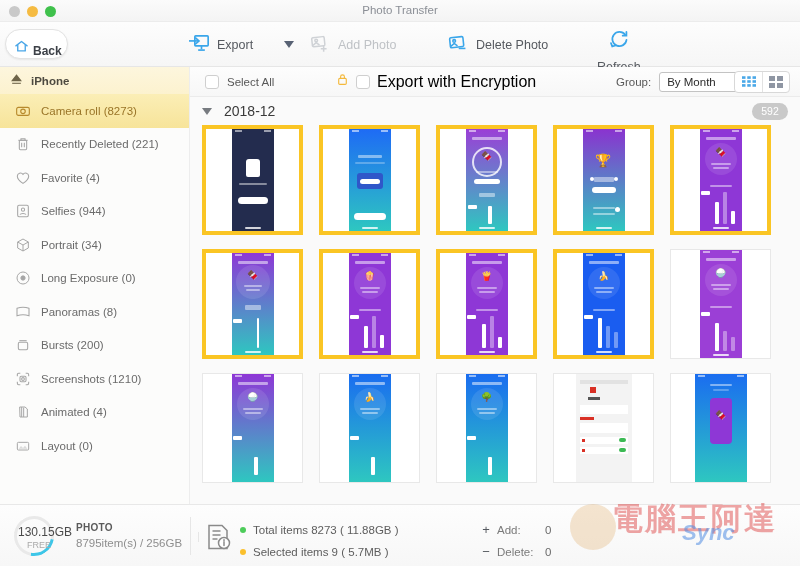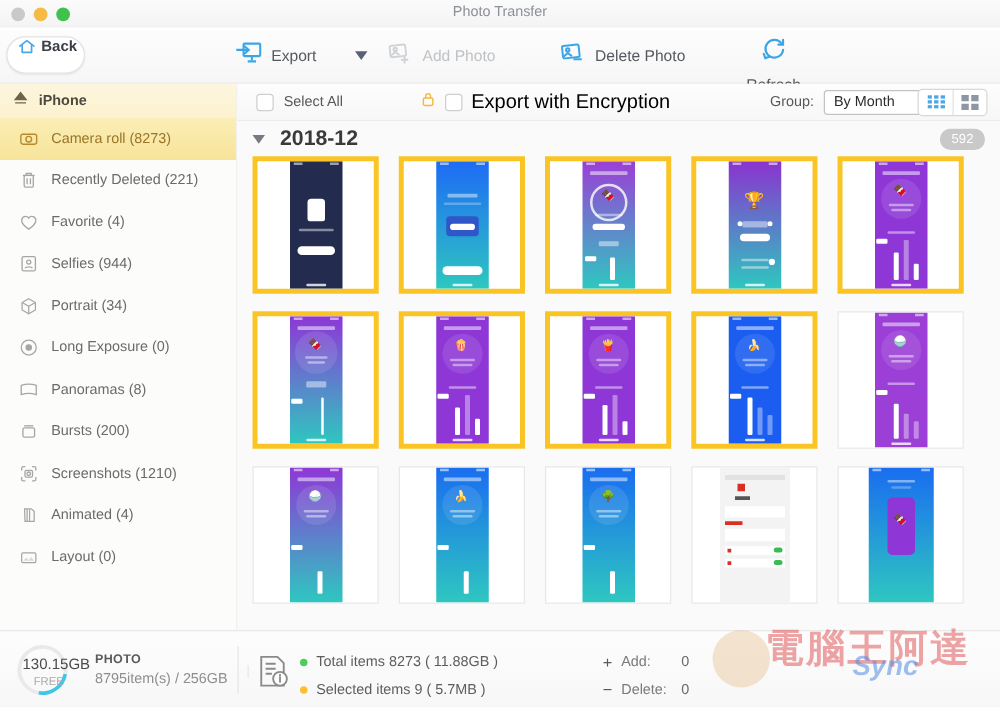--- a/index.html
+++ b/index.html
@@ -36,21 +36,21 @@
   .toolbar {
     position: absolute; top: 22px; left: 0; width: 800px; height: 45px;
     background: linear-gradient(#fdfdfd, #f6f6f6);
     border-bottom: 1px solid #e6e6e6;
   }
   .back-btn {
     position: absolute; left: 5px; top: 7px;
     width: 63px; height: 30px; border-radius: 15px;
     background: #fff; border: 1px solid #e3e3e3;
     box-shadow: 0 1px 2px rgba(0,0,0,.07);
-    display: flex; align-items: flex-start; gap: 4px; padding-left: 8px;
+    display: flex; align-items: flex-end; gap: 4px; padding-left: 8px;
     cursor: default;
   }
   .back-btn .lbl { font-size: 12px; font-weight: bold; color: #3c4047; }
 
   .tb-item {
     position: absolute; top: 7px; height: 31px;
     display: flex; align-items: center; gap: 7px; cursor: default;
   }
   .tb-item .lbl { font-size: 12.5px; color: #55595f; }
   .tb-item.disabled .lbl { color: #bfc2c6; }
@@ -132,21 +132,21 @@
 
   
   .grp-head {
     height: 28px; display: flex; align-items: center; position: relative;
     padding-left: 12px; gap: 12px; background: #fafafa;
   }
   .tri {
     width: 0; height: 0; border-left: 5px solid transparent;
     border-right: 5px solid transparent; border-top: 7px solid #777b80;
   }
-  .grp-head .lbl { font-size: 17px; font-weight: bold; color: #3a3a3a; }
+  .grp-head .lbl { font-size: 14px; font-weight: normal; color: #3a3a3a; }
   .count-badge {
     position: absolute; right: 12px; min-width: 36px; height: 17px;
     border-radius: 9px; background: #c9c9c9; color: #fff;
     font-size: 10.5px; display: flex; align-items: center; justify-content: center;
     padding: 0 7px;
   }
 
   
   .grid {
     padding: 0 12px; display: flex; flex-wrap: wrap; gap: 14px 16px;

